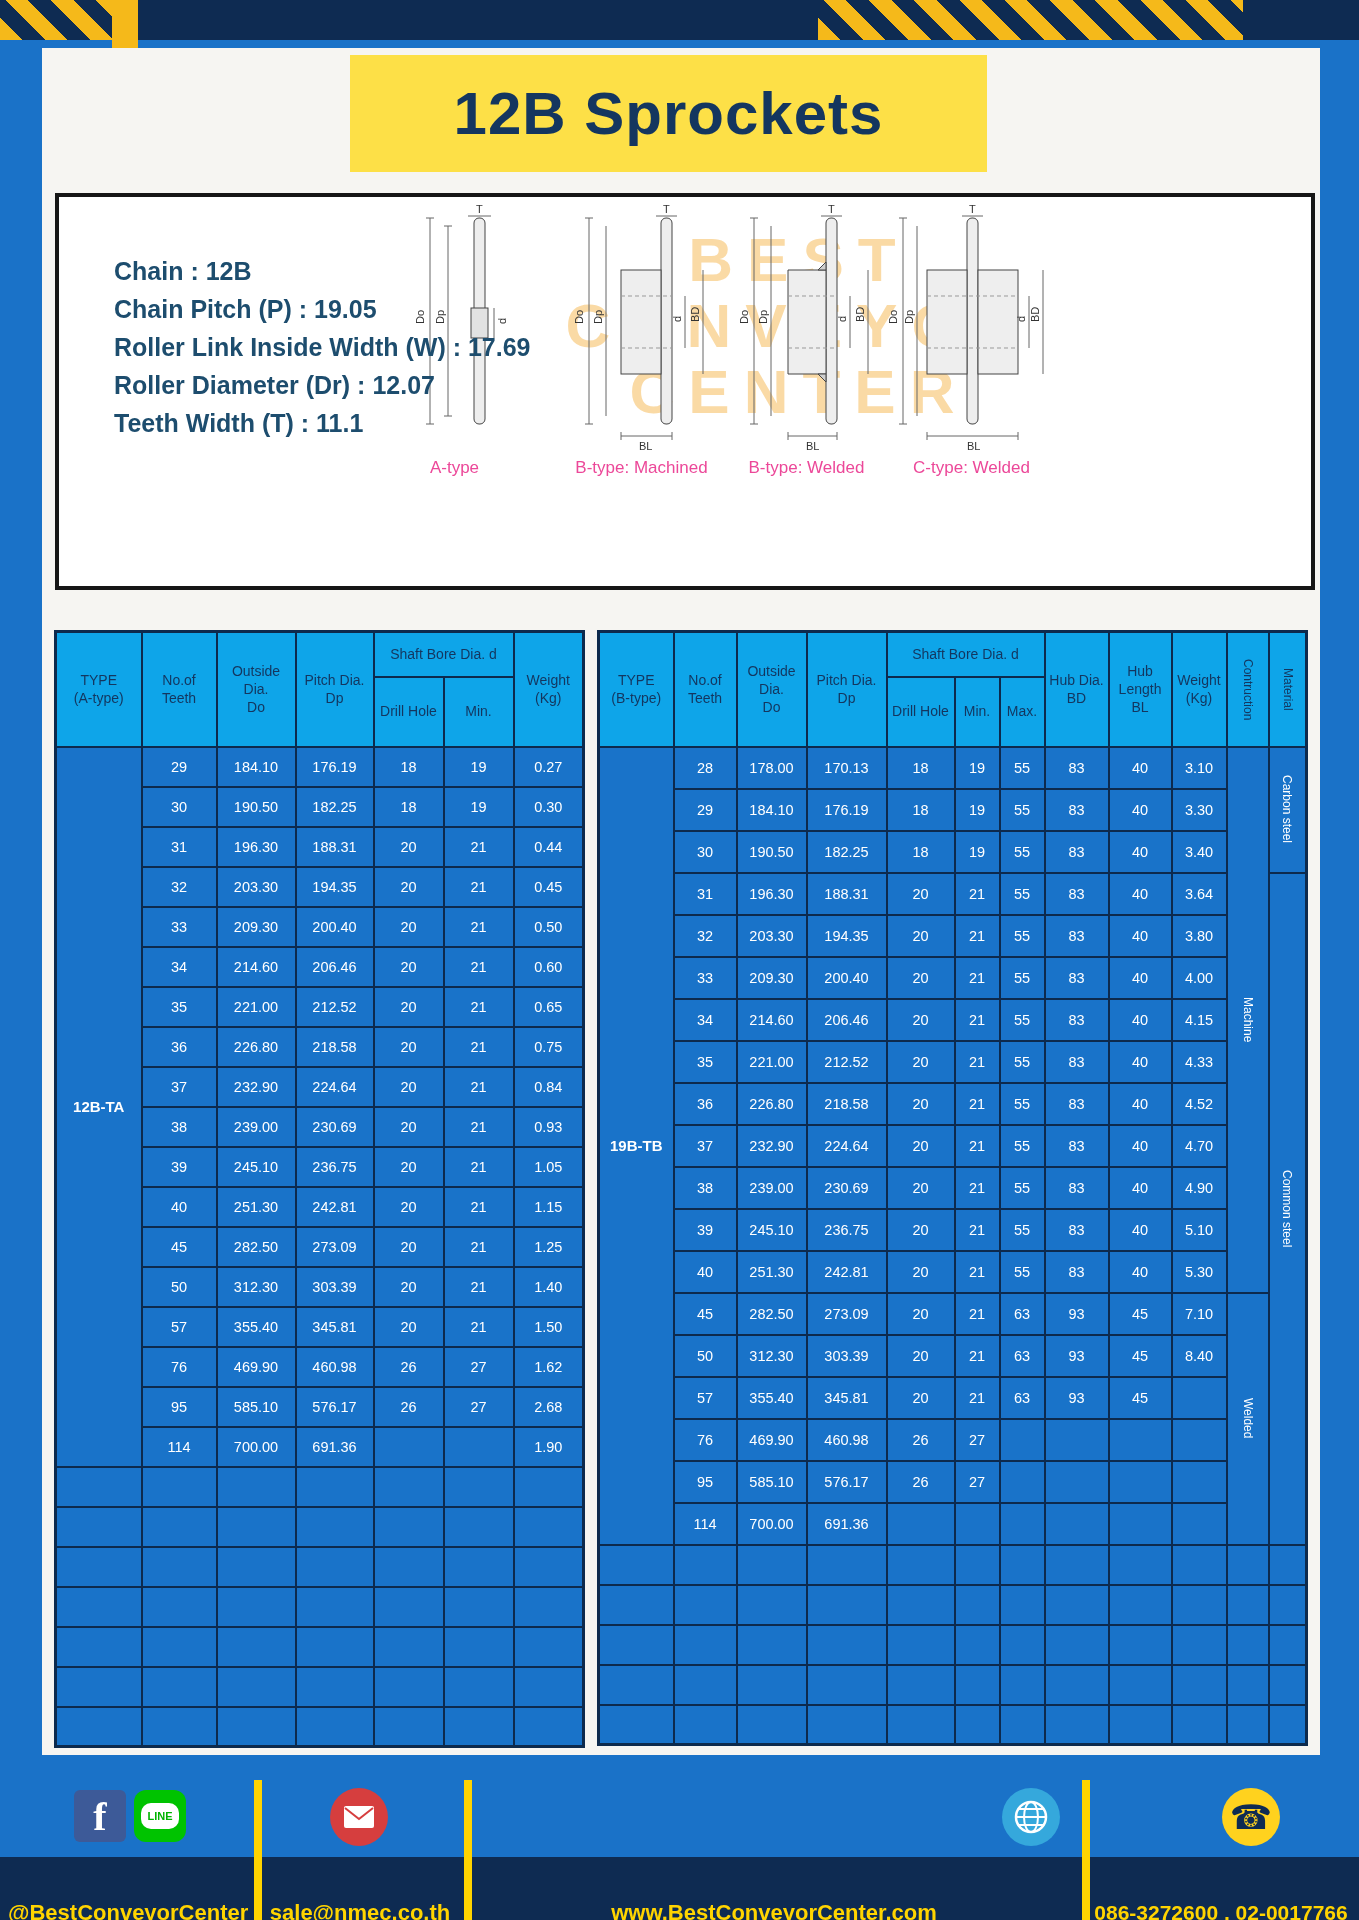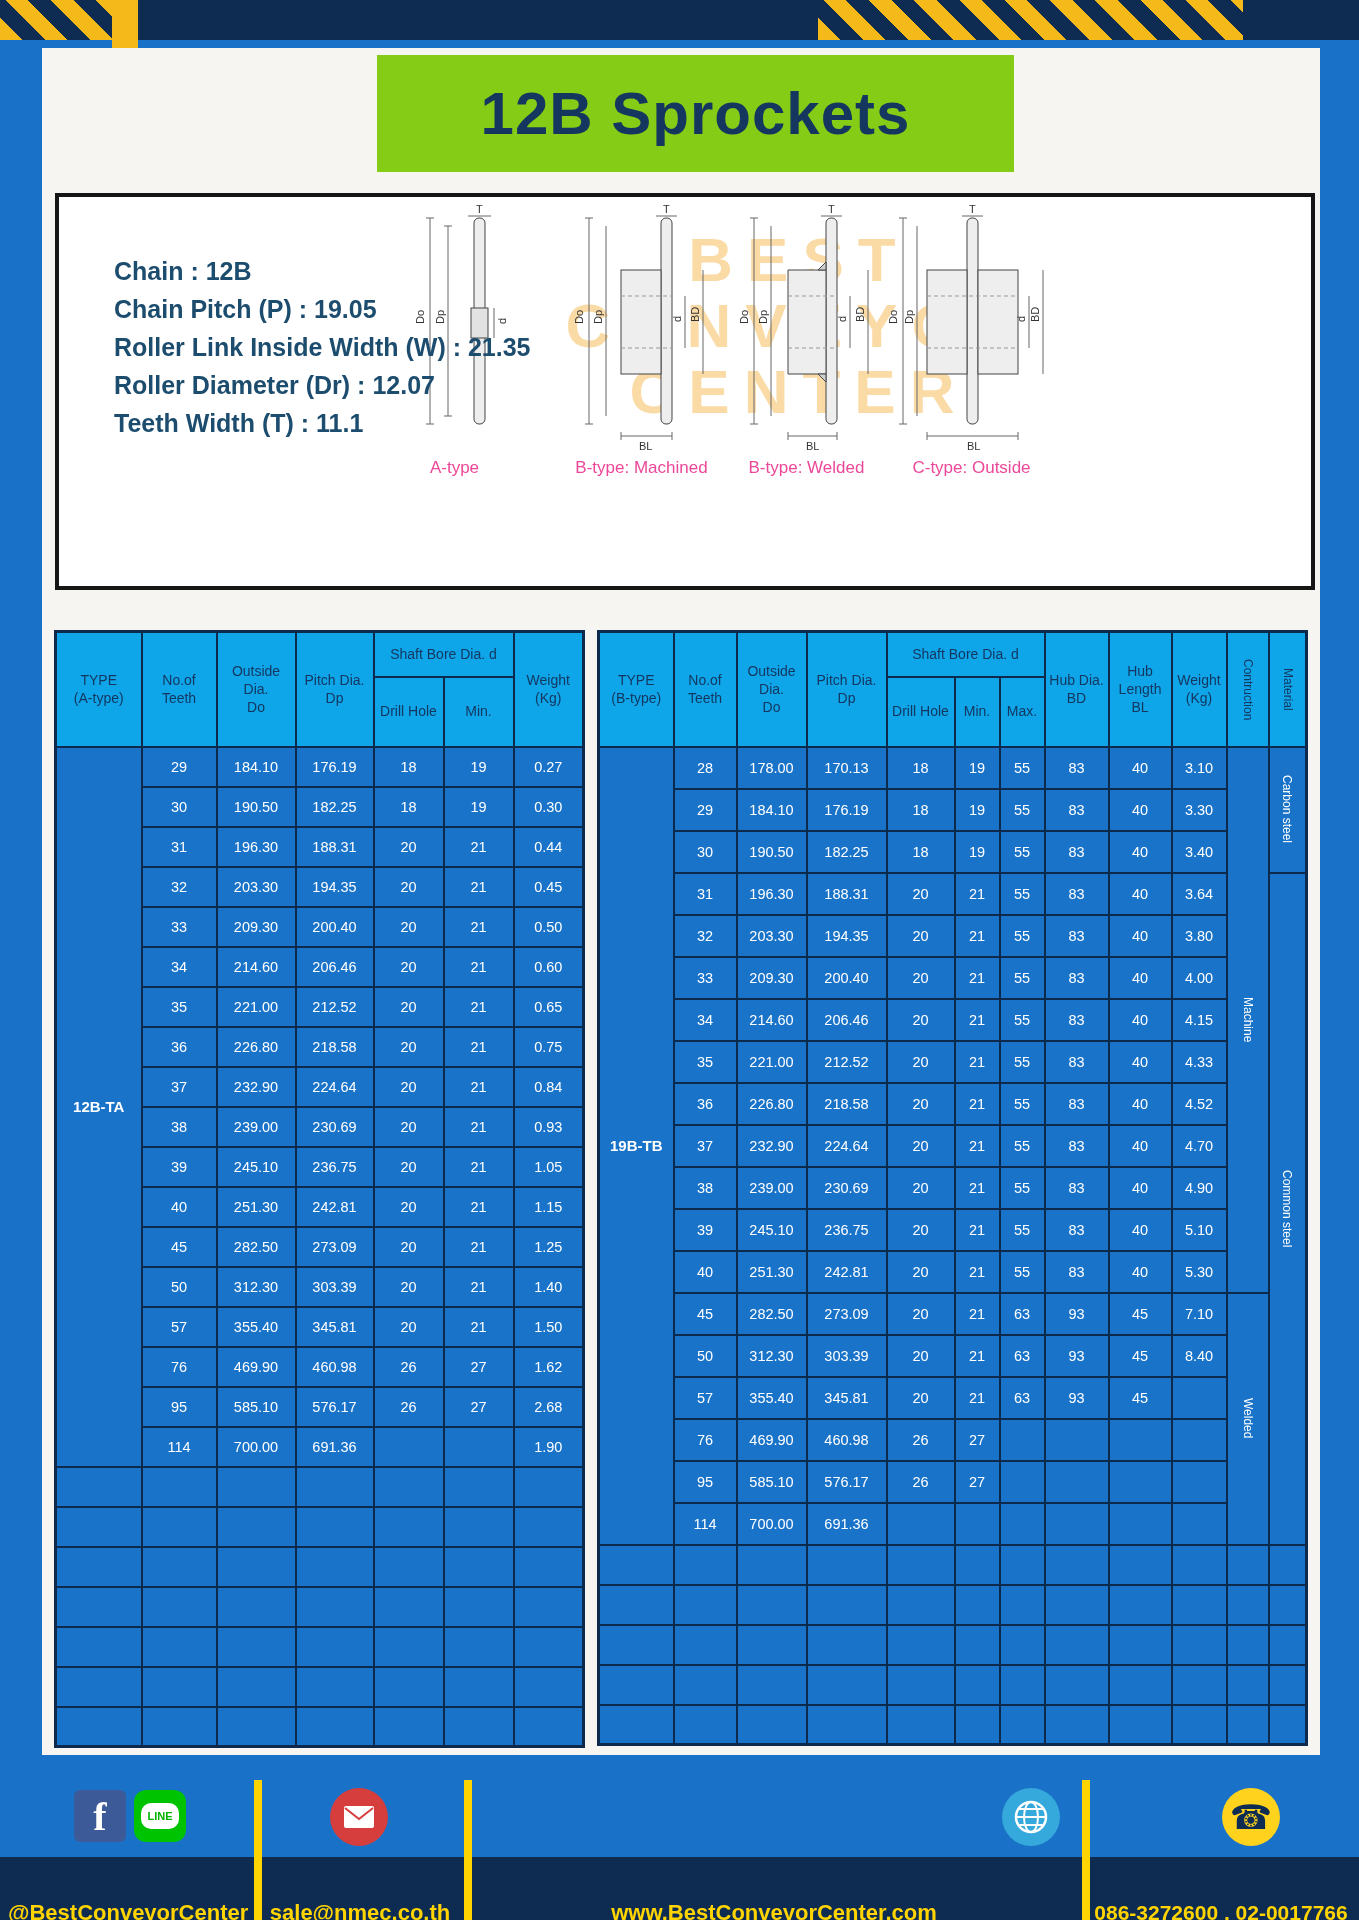--- a/index.html
+++ b/index.html
@@ -8,21 +8,21 @@
   
   .topbar{position:absolute;left:0;top:0;width:1359px;height:40px;background:#0e2b52;}
   .stripe{position:absolute;top:0;height:40px;
         background:repeating-linear-gradient(45deg,#f5b91a 0 16px,#0e2b52 16px 32px);}
   .stripe.left{left:0;width:114px;}
   .stripe.right{left:818px;width:425px;}
   .yellow-block{position:absolute;left:112px;top:0;width:26px;height:50px;background:#f5b91a;}
   
   .sheet{position:absolute;left:42px;top:48px;width:1278px;height:1707px;background:#f6f5f2;}
   
-  .banner{position:absolute;left:377px;top:55px;width:637px;height:117px;background:#84cc16;
+  .banner{position:absolute;left:350px;top:55px;width:637px;height:117px;background:#fde047;
         display:flex;align-items:center;justify-content:center;}
   .banner h1{margin:0;font-size:60px;font-weight:bold;color:#14365f;letter-spacing:1px;}
   
   .spec-panel{position:absolute;left:55px;top:193px;width:1252px;height:389px;background:#ffffff;
         border:4px solid #161616;}
   .spec-lines{position:absolute;left:55px;top:55px;color:#1d4d6e;font-weight:bold;font-size:25px;
         line-height:38px;z-index:3;}
   .watermark{position:absolute;left:420px;top:30px;width:640px;text-align:center;z-index:1;
         color:rgba(243,166,41,0.42);font-weight:bold;font-size:62px;line-height:66px;letter-spacing:14px;}
   .diagram{position:absolute;top:7px;z-index:2;display:flex;flex-direction:column;align-items:center;}
@@ -83,21 +83,21 @@
   <div class="spec-panel">
     <div class="watermark">
       <div>BEST</div>
       <div>CONVEYOR</div>
       <div>CENTER</div>
     </div>
 
     <div class="spec-lines">
       <div>Chain  :  12B</div>
       <div>Chain Pitch (P)  :  19.05</div>
-      <div>Roller Link Inside Width (W) : 21.35</div>
+      <div>Roller Link Inside Width (W) : 17.69</div>
       <div>Roller Diameter (Dr)  : 12.07</div>
       <div>Teeth Width (T)  :  11.1</div>
     </div>
 
     <div class="diagram dg-a">
       <svg width="145" height="250" viewBox="0 0 145 250">
         <rect x="92" y="14" width="11" height="206" rx="5" fill="#eeeeee" stroke="#444"></rect>
         <rect x="89" y="104" width="17" height="30" fill="#e2e2e2" stroke="#444"></rect>
         <line x1="86" y1="12" x2="109" y2="12" stroke="#666"></line>
         <text x="94" y="9">T</text>
@@ -186,21 +186,21 @@
         <text transform="rotate(-90 34 120)" x="34" y="120">Dp</text>
         <line x1="150" y1="92" x2="150" y2="144" stroke="#666"></line>
         <text transform="rotate(-90 146 118)" x="146" y="118">d</text>
         <line x1="164" y1="66" x2="164" y2="170" stroke="#666"></line>
         <text transform="rotate(-90 160 118)" x="160" y="118">BD</text>
         <line x1="48" y1="232" x2="139" y2="232" stroke="#666"></line>
         <line x1="48" y1="228" x2="48" y2="236" stroke="#666"></line>
         <line x1="139" y1="228" x2="139" y2="236" stroke="#666"></line>
         <text x="88" y="246">BL</text>
       </svg>
-      <div class="caption">C-type: Outside</div>
+      <div class="caption">C-type: Welded</div>
     </div>
   </div>
 
   <table id="tableA">
     <colgroup>
       <col style="width:86px">
         <col style="width:75px">
         <col style="width:79px">
         <col style="width:78px">
       <col style="width:70px">

